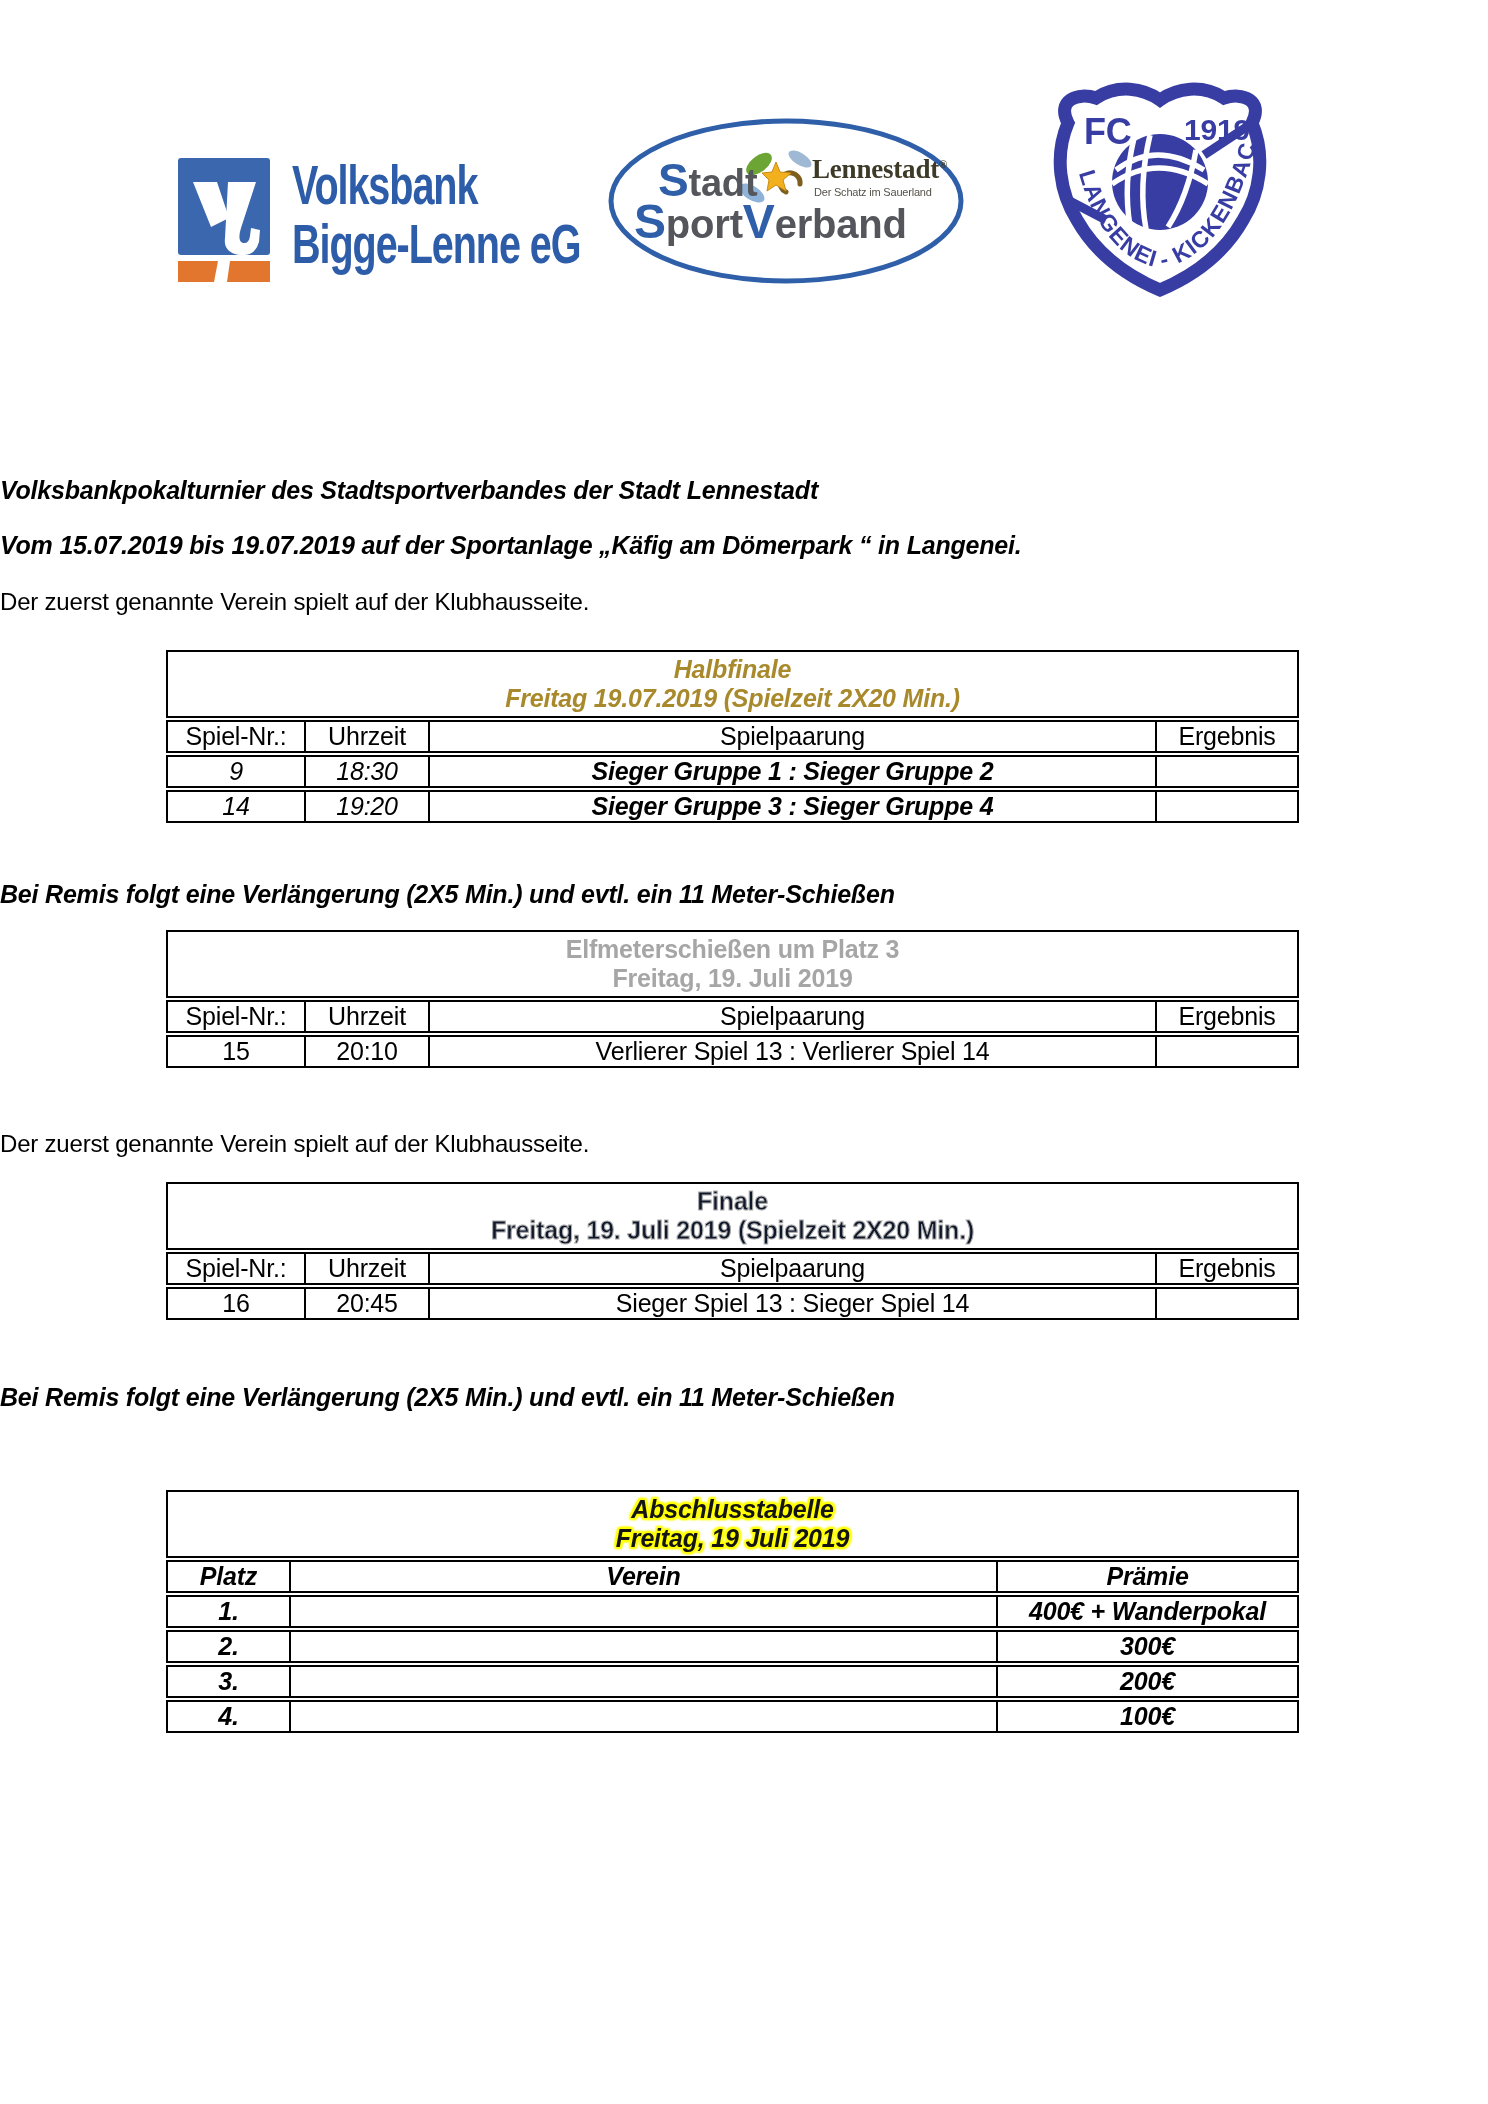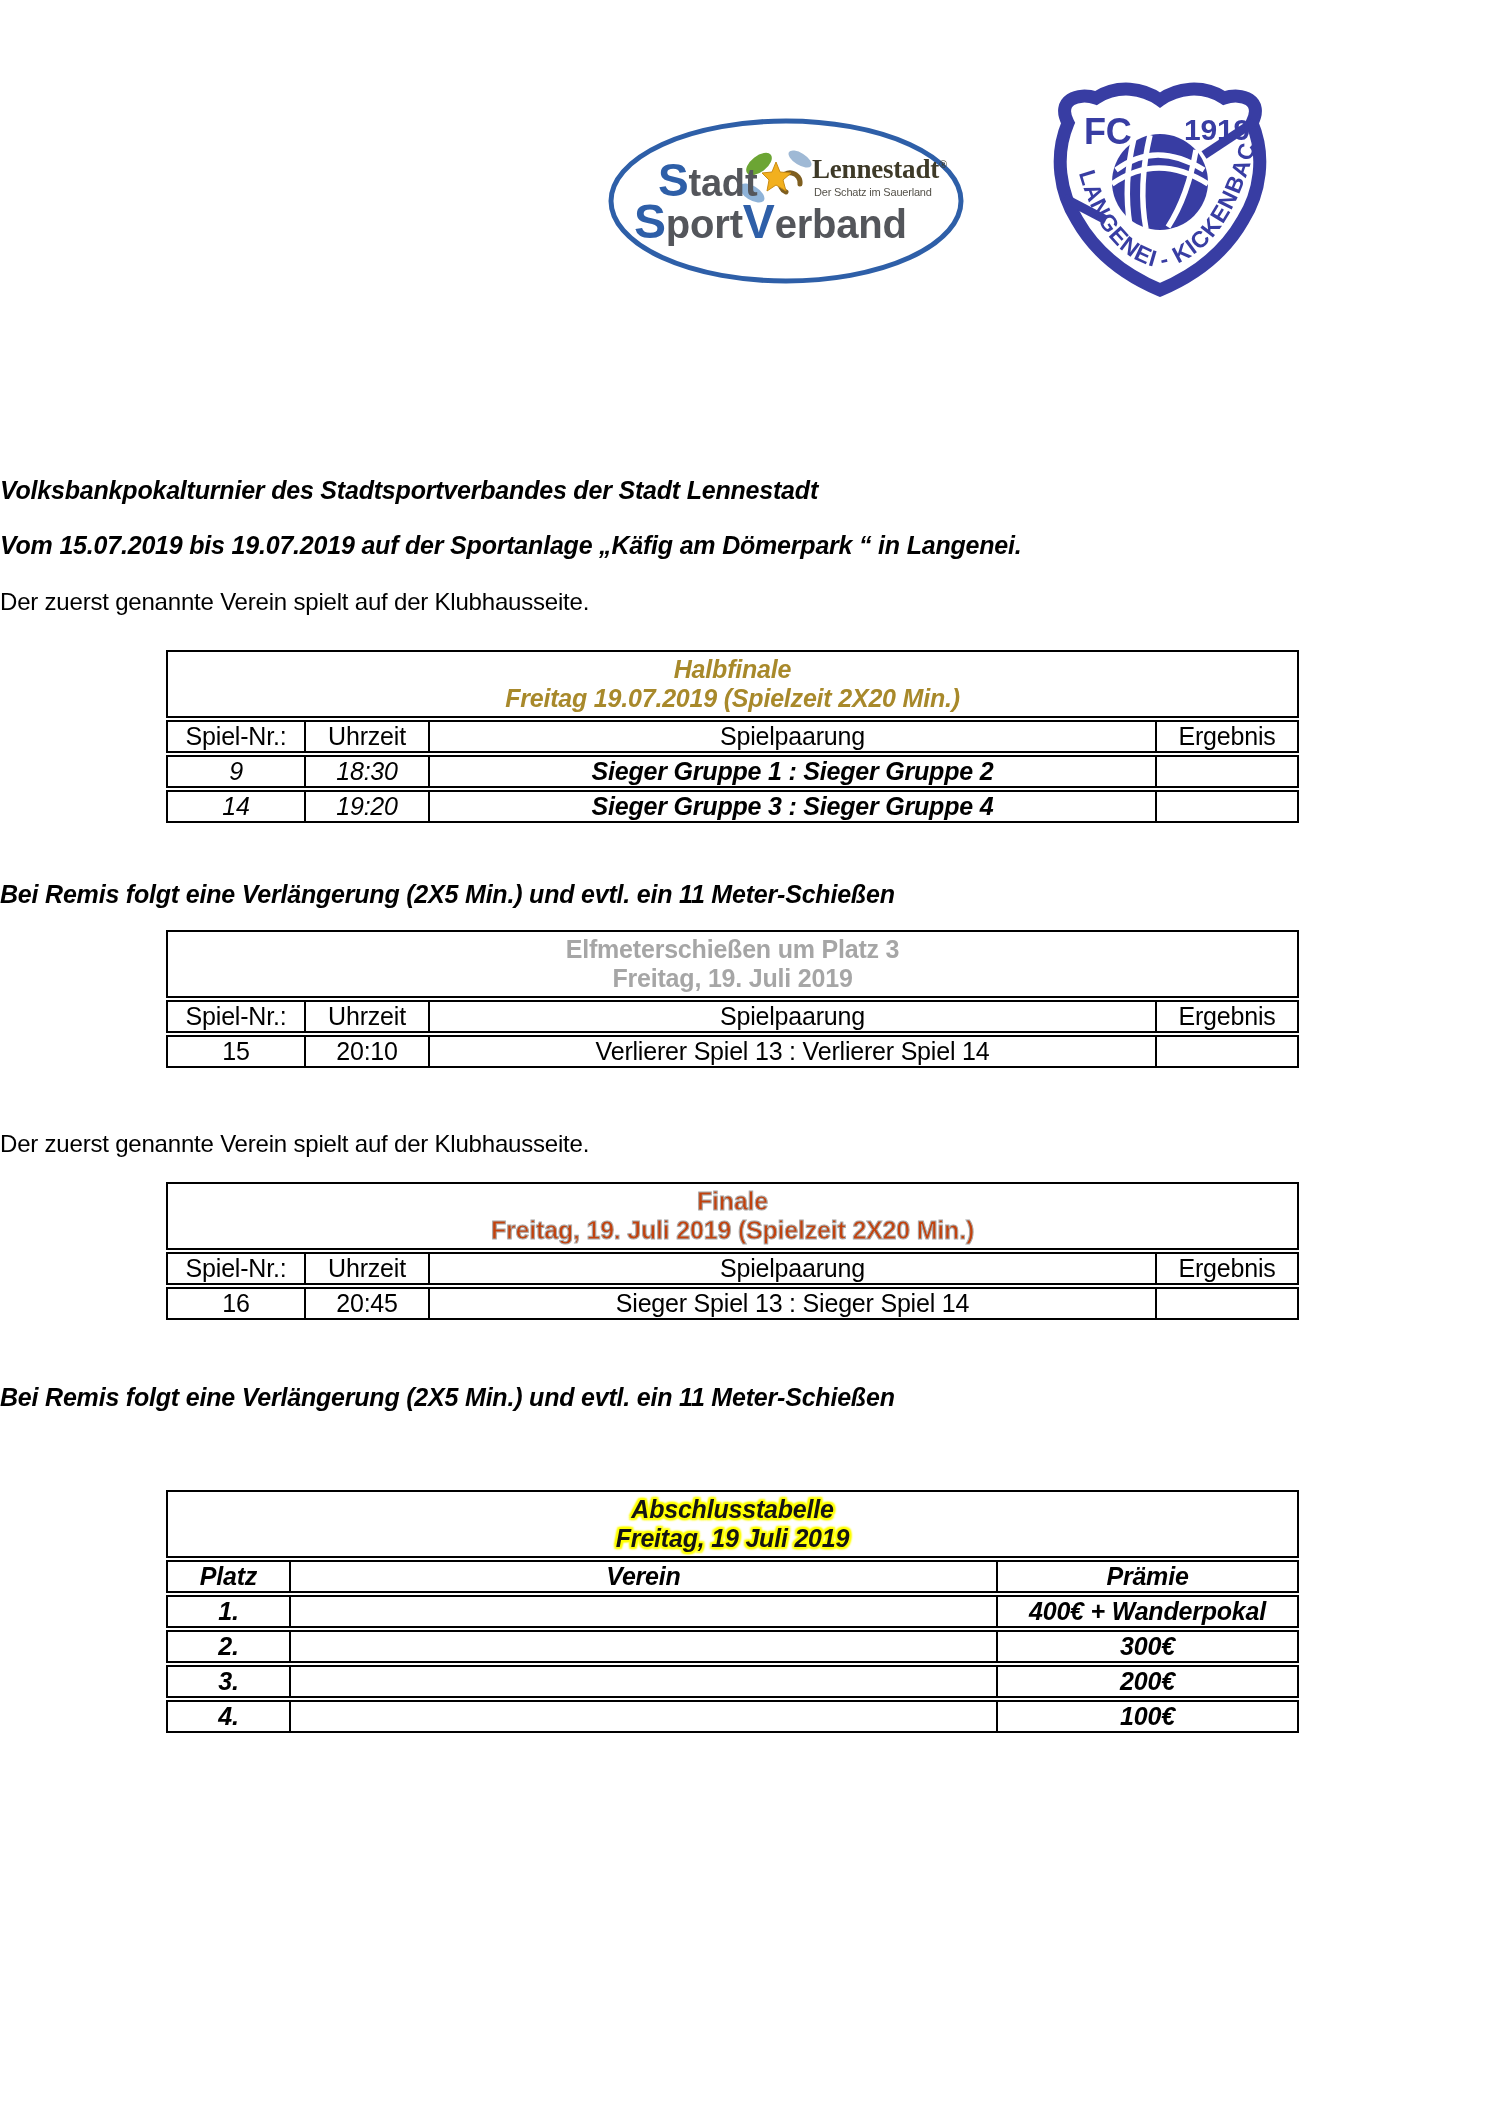--- a/index.html
+++ b/index.html
@@ -36,33 +36,48 @@
     text-align:center; vertical-align:middle; height:20px;
     box-sizing:border-box; padding:0 4px; overflow:hidden; white-space:nowrap;
   }
   table.t td:last-child { border-right:2px solid #000; }
   tr.band td {
     text-align:center; height:64px; padding:3px 10px;
     font-weight:bold; line-height:29px;
   }
   tr.band-gold td   { color:#A8892B; font-style:italic; }
   tr.band-gray td   { color:#A6A6A6; }
-  tr.band-outline td{ color:#c2410c; -webkit-text-stroke:1px #ACACAC; text-shadow:0 0 1px #b5b5b5; }
+  tr.band-outline td{ color:#0f172a; -webkit-text-stroke:1px #ACACAC; text-shadow:0 0 1px #b5b5b5; }
   tr.band-hl td     { color:#141414; font-style:italic;
     text-shadow:-2px 0 2px #FFFF00, 2px 0 2px #FFFF00, 0 -2px 2px #FFFF00, 0 2px 2px #FFFF00,
                 -2px -2px 2px #FFFF00, 2px 2px 2px #FFFF00, 2px -2px 2px #FFFF00, -2px 2px 2px #FFFF00; }
   td.it  { font-style:italic; }
   td.bdi { font-weight:bold; font-style:italic; }
   tr.headrow td { font-size:25px; }
 </style>
 </head>
 <body>
 
 <div class="page">
 
+  <div class="vb">
+    <span>
+      <svg width="92" height="127" viewBox="0 0 92 127">
+        <rect x="0" y="0" width="92" height="97" rx="3" fill="#3A67AE"></rect>
+        <path d="M15 24 L39 24 L51 60 L33 69 Z" fill="#ffffff"></path>
+        <path d="M50 24 L78 24 L63 70 Q59 83 65 85 Q71 86 72 78 L73 70 L82 72 L81 84 Q77 99 61 97 Q45 94 47 80 Z" fill="#ffffff"></path>
+        <path d="M0 103 L40 103 L36 124 L0 124 Z" fill="#E2762E"></path>
+        <path d="M52 103 L92 103 L92 124 L49 124 Z" fill="#E2762E"></path>
+      </svg>
+    </span>
+    <div class="vb-text">
+      <div>Volksbank</div>
+      <div>Bigge-Lenne eG</div>
+    </div>
+  </div>
 
   <div class="ssv">
     <svg width="360" height="174" viewBox="0 0 360 174">
       <ellipse cx="180" cy="87" rx="175" ry="80" fill="#ffffff" stroke="#2E5FA8" stroke-width="5"></ellipse>
 
       <g>
         <ellipse cx="153" cy="50" rx="15" ry="8" fill="#6CA534" transform="rotate(-38 153 50)"></ellipse>
         <ellipse cx="146" cy="79" rx="14" ry="7" fill="#8FB3D8" transform="rotate(32 146 79)"></ellipse>
         <ellipse cx="194" cy="45" rx="13" ry="6" fill="#9FB9D5" transform="rotate(32 194 45)"></ellipse>
         <path d="M180 78 a10 10 0 1 1 14 -8" fill="none" stroke="#7E5E1F" stroke-width="5" stroke-linecap="round"></path>

